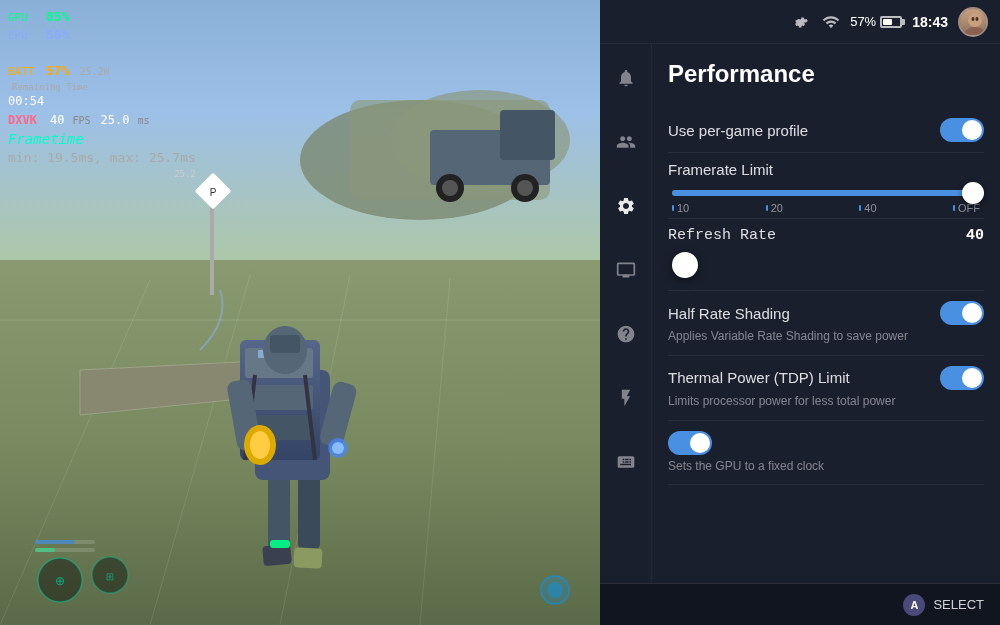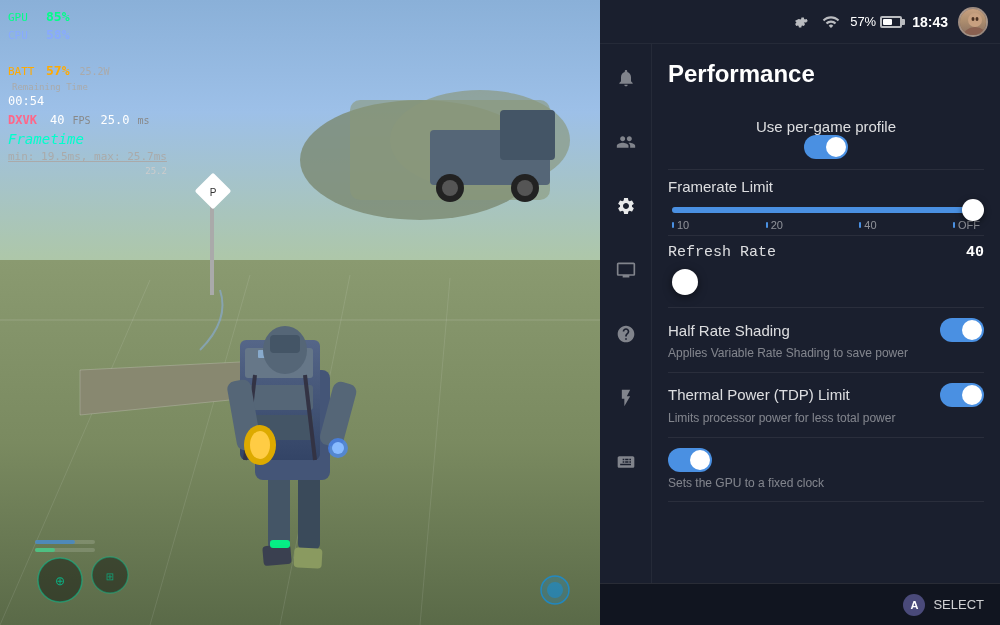--- a/index.html
+++ b/index.html
@@ -173,21 +173,20 @@
       margin-bottom: 20px;
     }
 
     
     .setting-row {
       display: flex;
       align-items: center;
       justify-content: space-between;
       padding: 10px 0;
       border-bottom: 1px solid rgba(255,255,255,0.07);
-      flex-direction: column;
     }
     .setting-row:last-child { border-bottom: none; }
 
     .setting-label {
       color: rgba(255,255,255,0.85);
       font-size: 15px;
     }
 
     
     .toggle {
@@ -492,21 +491,21 @@
       <span style="color:white; font-size:12px;">00:54</span>
     </div>
     <div class="hud-row" style="margin-top:2px;">
       <span style="color:#ff6688; font-weight:bold; font-size:12px; width:36px;">DXVK</span>
       <span style="color:white; font-size:12px; margin-right:2px;">40</span>
       <span style="color:#888; font-size:10px;">FPS</span>
       <span style="color:white; font-size:12px; margin-left:4px; margin-right:2px;">25.0</span>
       <span style="color:#888; font-size:10px;">ms</span>
     </div>
     <div style="color:#00ffcc; font-size:14px; margin-top:1px;font-style:italic;">Frametime</div>
-    <div style="color:#aaa; font-size:11px;text-decoration:underline;">min: 19.5ms, max: 25.7ms</div>
+    <div style="color:#aaa; font-size:13px;">min: 19.5ms, max: 25.7ms</div>
     <div style="color:#ccc; font-size:9px; text-align:right;">25.2</div>
   </div>
 </div>
 
 <div class="right-panel">
 
   <div class="status-bar">
 
     <svg width="18" height="18" viewBox="0 0 24 24" fill="rgba(255,255,255,0.7)" style="margin-right:2px;">
       <path d="M12 15a3 3 0 1 0 0-6 3 3 0 0 0 0 6zm7.2-2.4c0-.2 0-.4.1-.6l1.4-1.1c.1-.1.2-.3.1-.5l-1.3-2.3c-.1-.2-.3-.2-.5-.1l-1.7.7c-.3-.2-.7-.4-1.1-.6l-.3-1.8c0-.2-.2-.3-.4-.3h-2.6c-.2 0-.4.1-.4.3l-.3 1.8c-.4.2-.7.4-1.1.6l-1.7-.7c-.2-.1-.4 0-.5.1L4.2 10.4c-.1.2-.1.4.1.5l1.4 1.1c0 .2-.1.4-.1.6s0 .4.1.6l-1.4 1.1c-.1.1-.2.3-.1.5l1.3 2.3c.1.2.3.2.5.1l1.7-.7c.3.2.7.4 1.1.6l.3 1.8c0 .2.2.3.4.3h2.6c.2 0 .4-.1.4-.3l.3-1.8c.4-.2.7-.4 1.1-.6l1.7.7c.2.1.4 0 .5-.1l1.3-2.3c.1-.2.1-.4-.1-.5l-1.4-1.1c0-.2.1-.4.1-.6z"></path>

